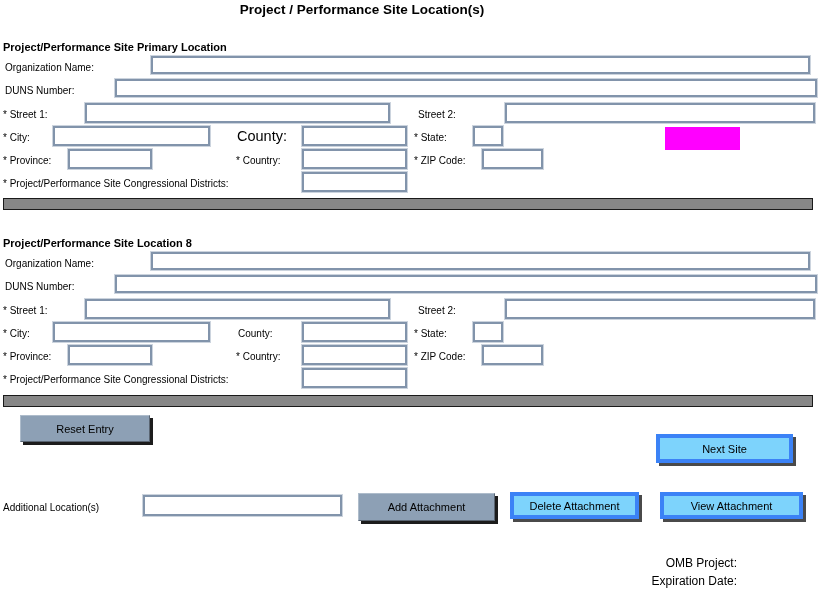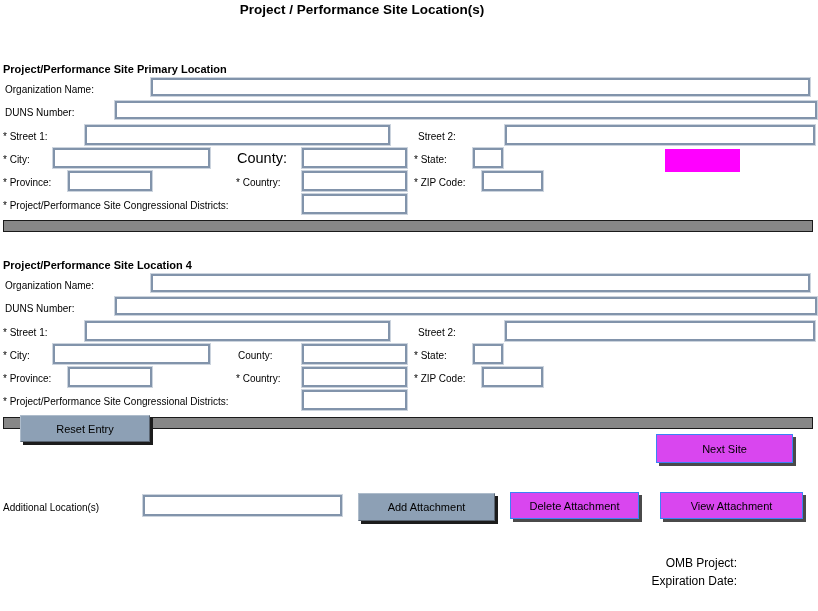--- a/index.html
+++ b/index.html
@@ -5,21 +5,21 @@
   * { box-sizing: border-box; margin: 0; padding: 0; }
   html, body { background: #fff; }
   body {
     width: 818px; height: 611px; position: relative; overflow: hidden;
     font-family: "Liberation Sans", sans-serif; color: #000;
   }
   .title {
     position: absolute; top: 2px; left: 0; width: 724px;
     text-align: center; font-size: 13.5px; font-weight: bold;
   }
-  .section { position: absolute; left: 0; width: 818px; height: 212px; margin-top: 22px; }
+  .section { position: absolute; left: 0; width: 818px; height: 212px; }
   .sec-header { position: absolute; font-size: 11px; font-weight: bold; white-space: nowrap; }
   .lbl { position: absolute; font-size: 10px; line-height: 13px; white-space: nowrap; }
   .lbl-county-lg { font-size: 14.5px; line-height: 16px; }
   .tf {
     position: absolute; background: #fff;
     border: 2px solid #8294ab; box-shadow: 0 0 0 1px #ccd4de;
     font-size: 11px; font-family: "Liberation Sans", sans-serif; padding: 0 3px;
   }
   .bar {
     position: absolute; left: 3px; width: 810px; height: 12px;
@@ -29,21 +29,21 @@
     position: absolute; display: flex; align-items: center; justify-content: center;
     font-size: 11px; font-family: "Liberation Sans", sans-serif;
     cursor: pointer; white-space: nowrap;
   }
   .btn-steel {
     background: #8da0b5; border: 1px solid #5a6572;
     border-top-color: #aebccb; border-left-color: #aebccb;
     box-shadow: 3px 3px 0 #1c1c1c;
   }
   .btn-white {
-    background: #d946ef; border: 1px solid #3b82f6;
+    background: #7dd3fc; border: 4px solid #3b82f6;
     box-shadow: 3px 3px 0 #4a4a4a;
   }
   .magenta-box { position: absolute; background: #ff00ff; }
   .footer-lbl { position: absolute; font-size: 12px; text-align: right; white-space: nowrap; }
 </style>
 </head>
 <body>
 
 <div class="title">Project / Performance Site Location(s)</div>
 
@@ -76,21 +76,21 @@
   <div class="lbl" style="left:414px; top:154px;">* ZIP Code:</div>
   <input class="tf" style="left: 482px; top: 149px; width: 61px; height: 20px;">
 
   <div class="lbl" style="left:3px; top:177px;">* Project/Performance Site Congressional Districts:</div>
   <input class="tf" style="left: 302px; top: 172px; width: 105px; height: 20px;">
 
   <div class="bar" style="top:198px;"></div>
 </div>
 
 <div class="section" style="top:196px;">
-  <div class="sec-header" style="left:3px; top:41px;">Project/Performance Site Location 4</div>
+  <div class="sec-header" style="left:3px; top:41px;">Project/Performance Site Location 8</div>
 
   <div class="lbl" style="left:5px; top:61px;">Organization Name:</div>
   <input class="tf" style="left: 151px; top: 56px; width: 659px; height: 18px;">
 
   <div class="lbl" style="left:5px; top:84px;">DUNS Number:</div>
   <input class="tf" style="left: 115px; top: 79px; width: 702px; height: 18px;">
 
   <div class="lbl" style="left:3px; top:108px;">* Street 1:</div>
   <input class="tf" style="left: 85px; top: 103px; width: 305px; height: 20px;">
   <div class="lbl" style="left:418px; top:108px;">Street 2:</div>

